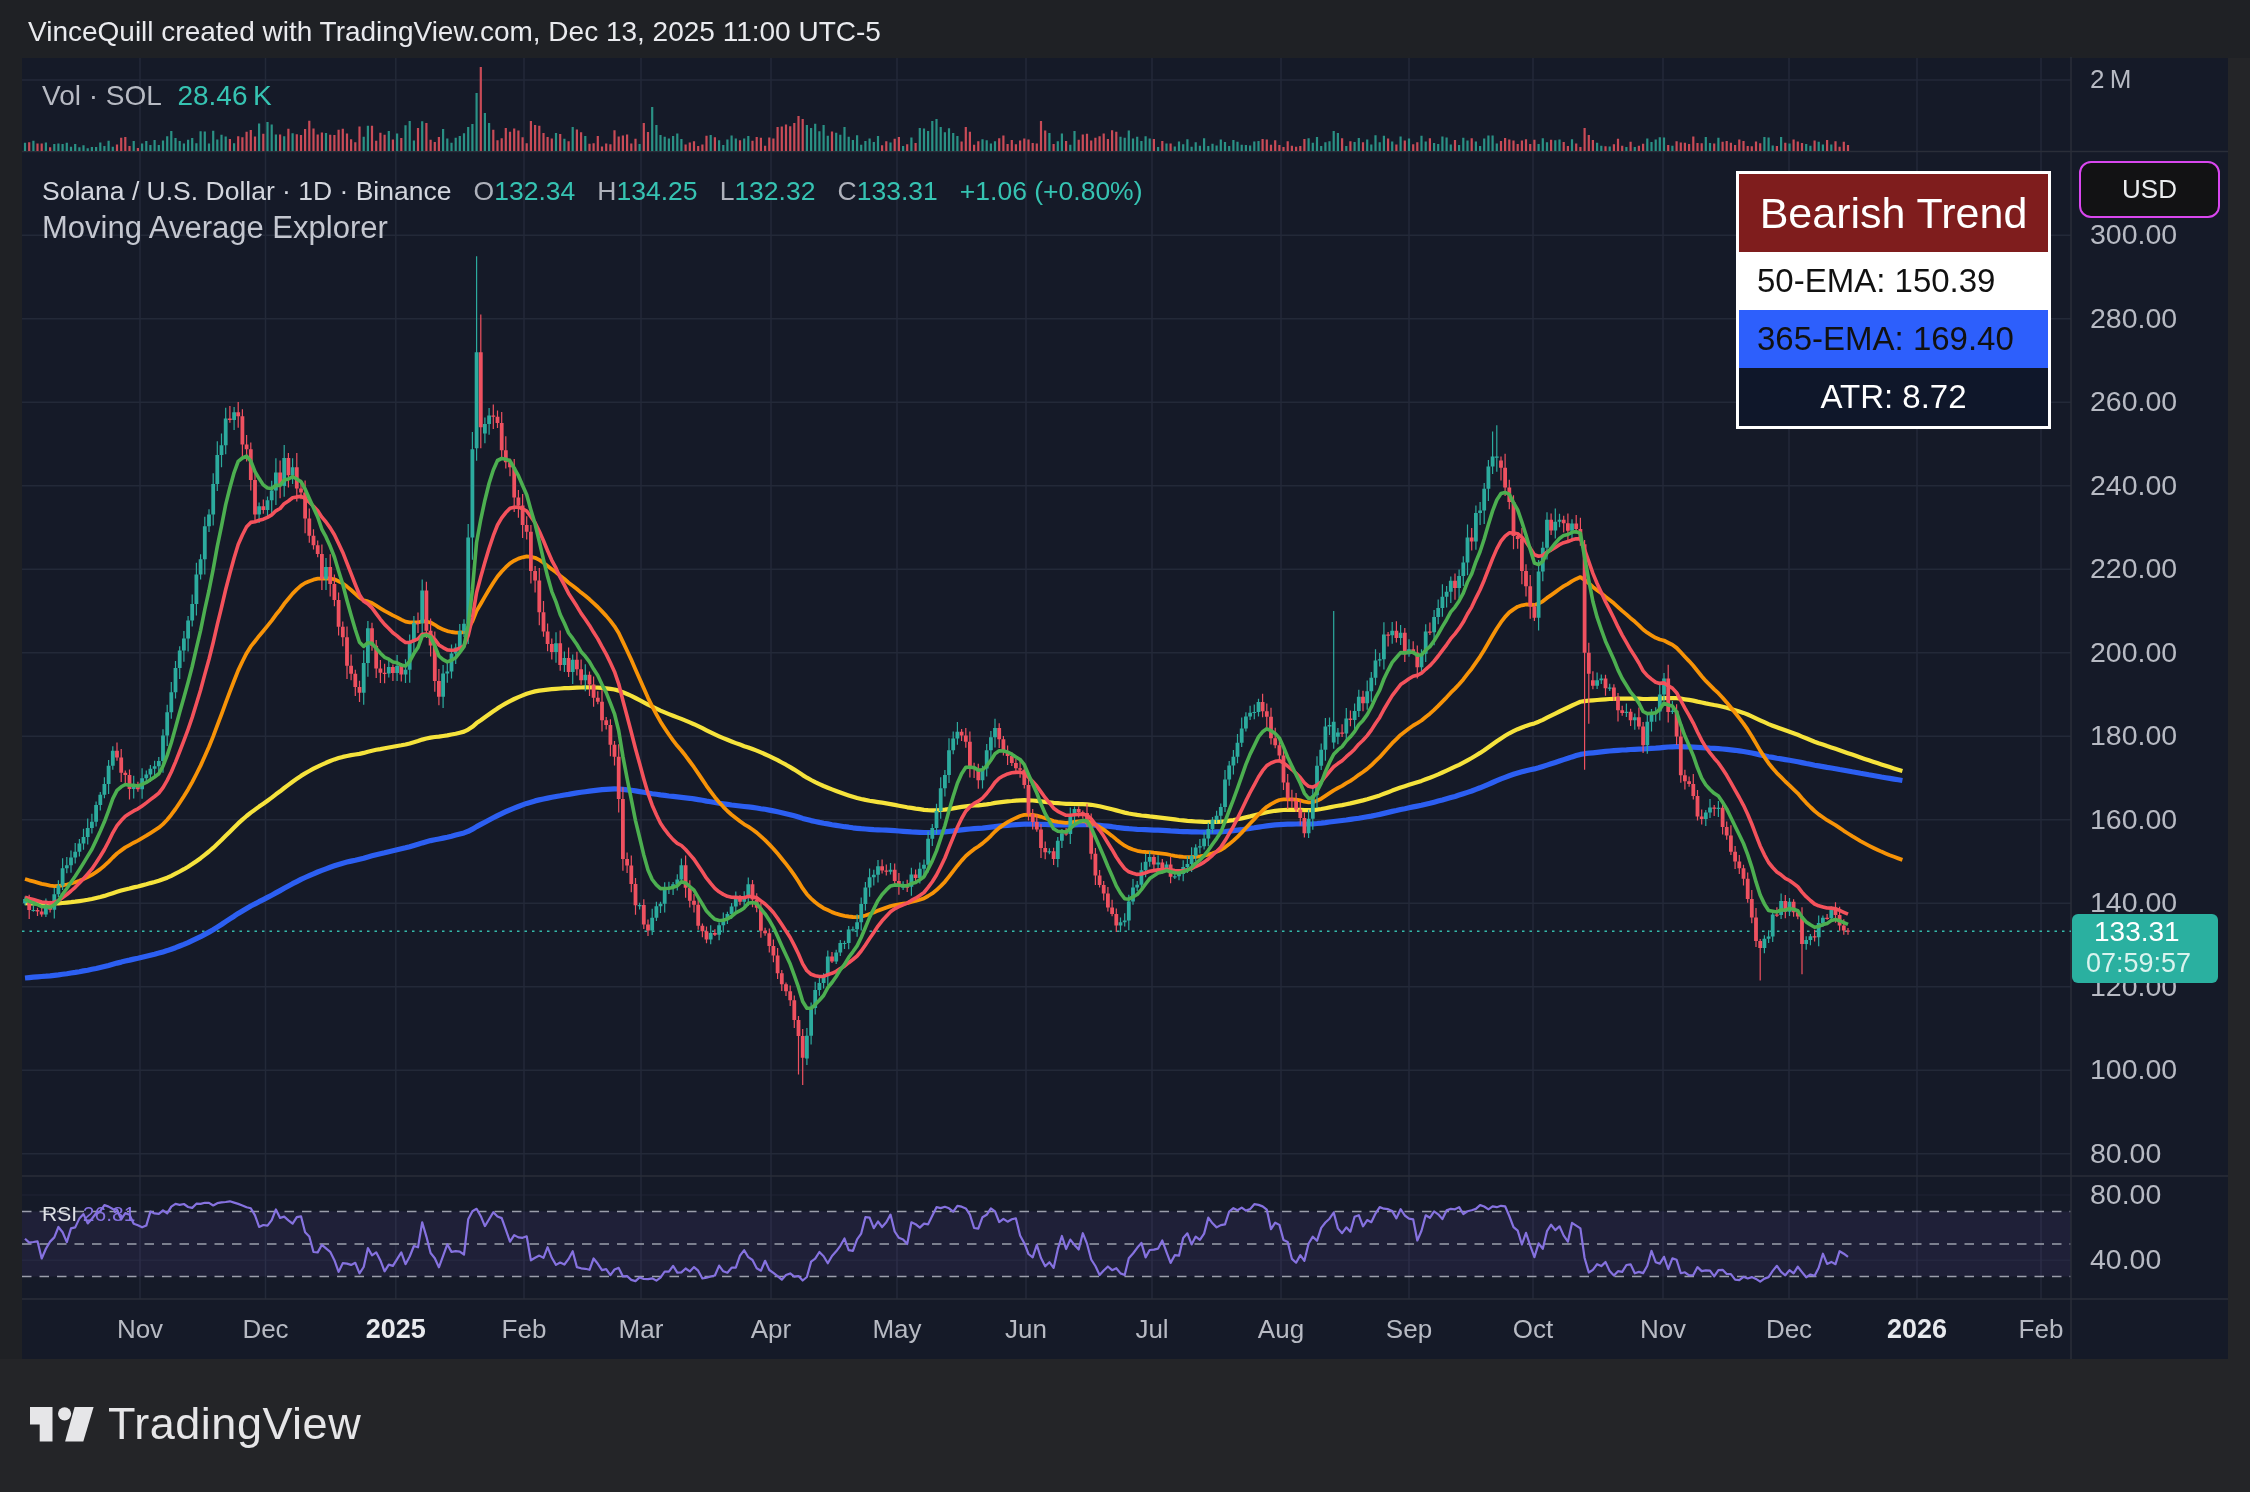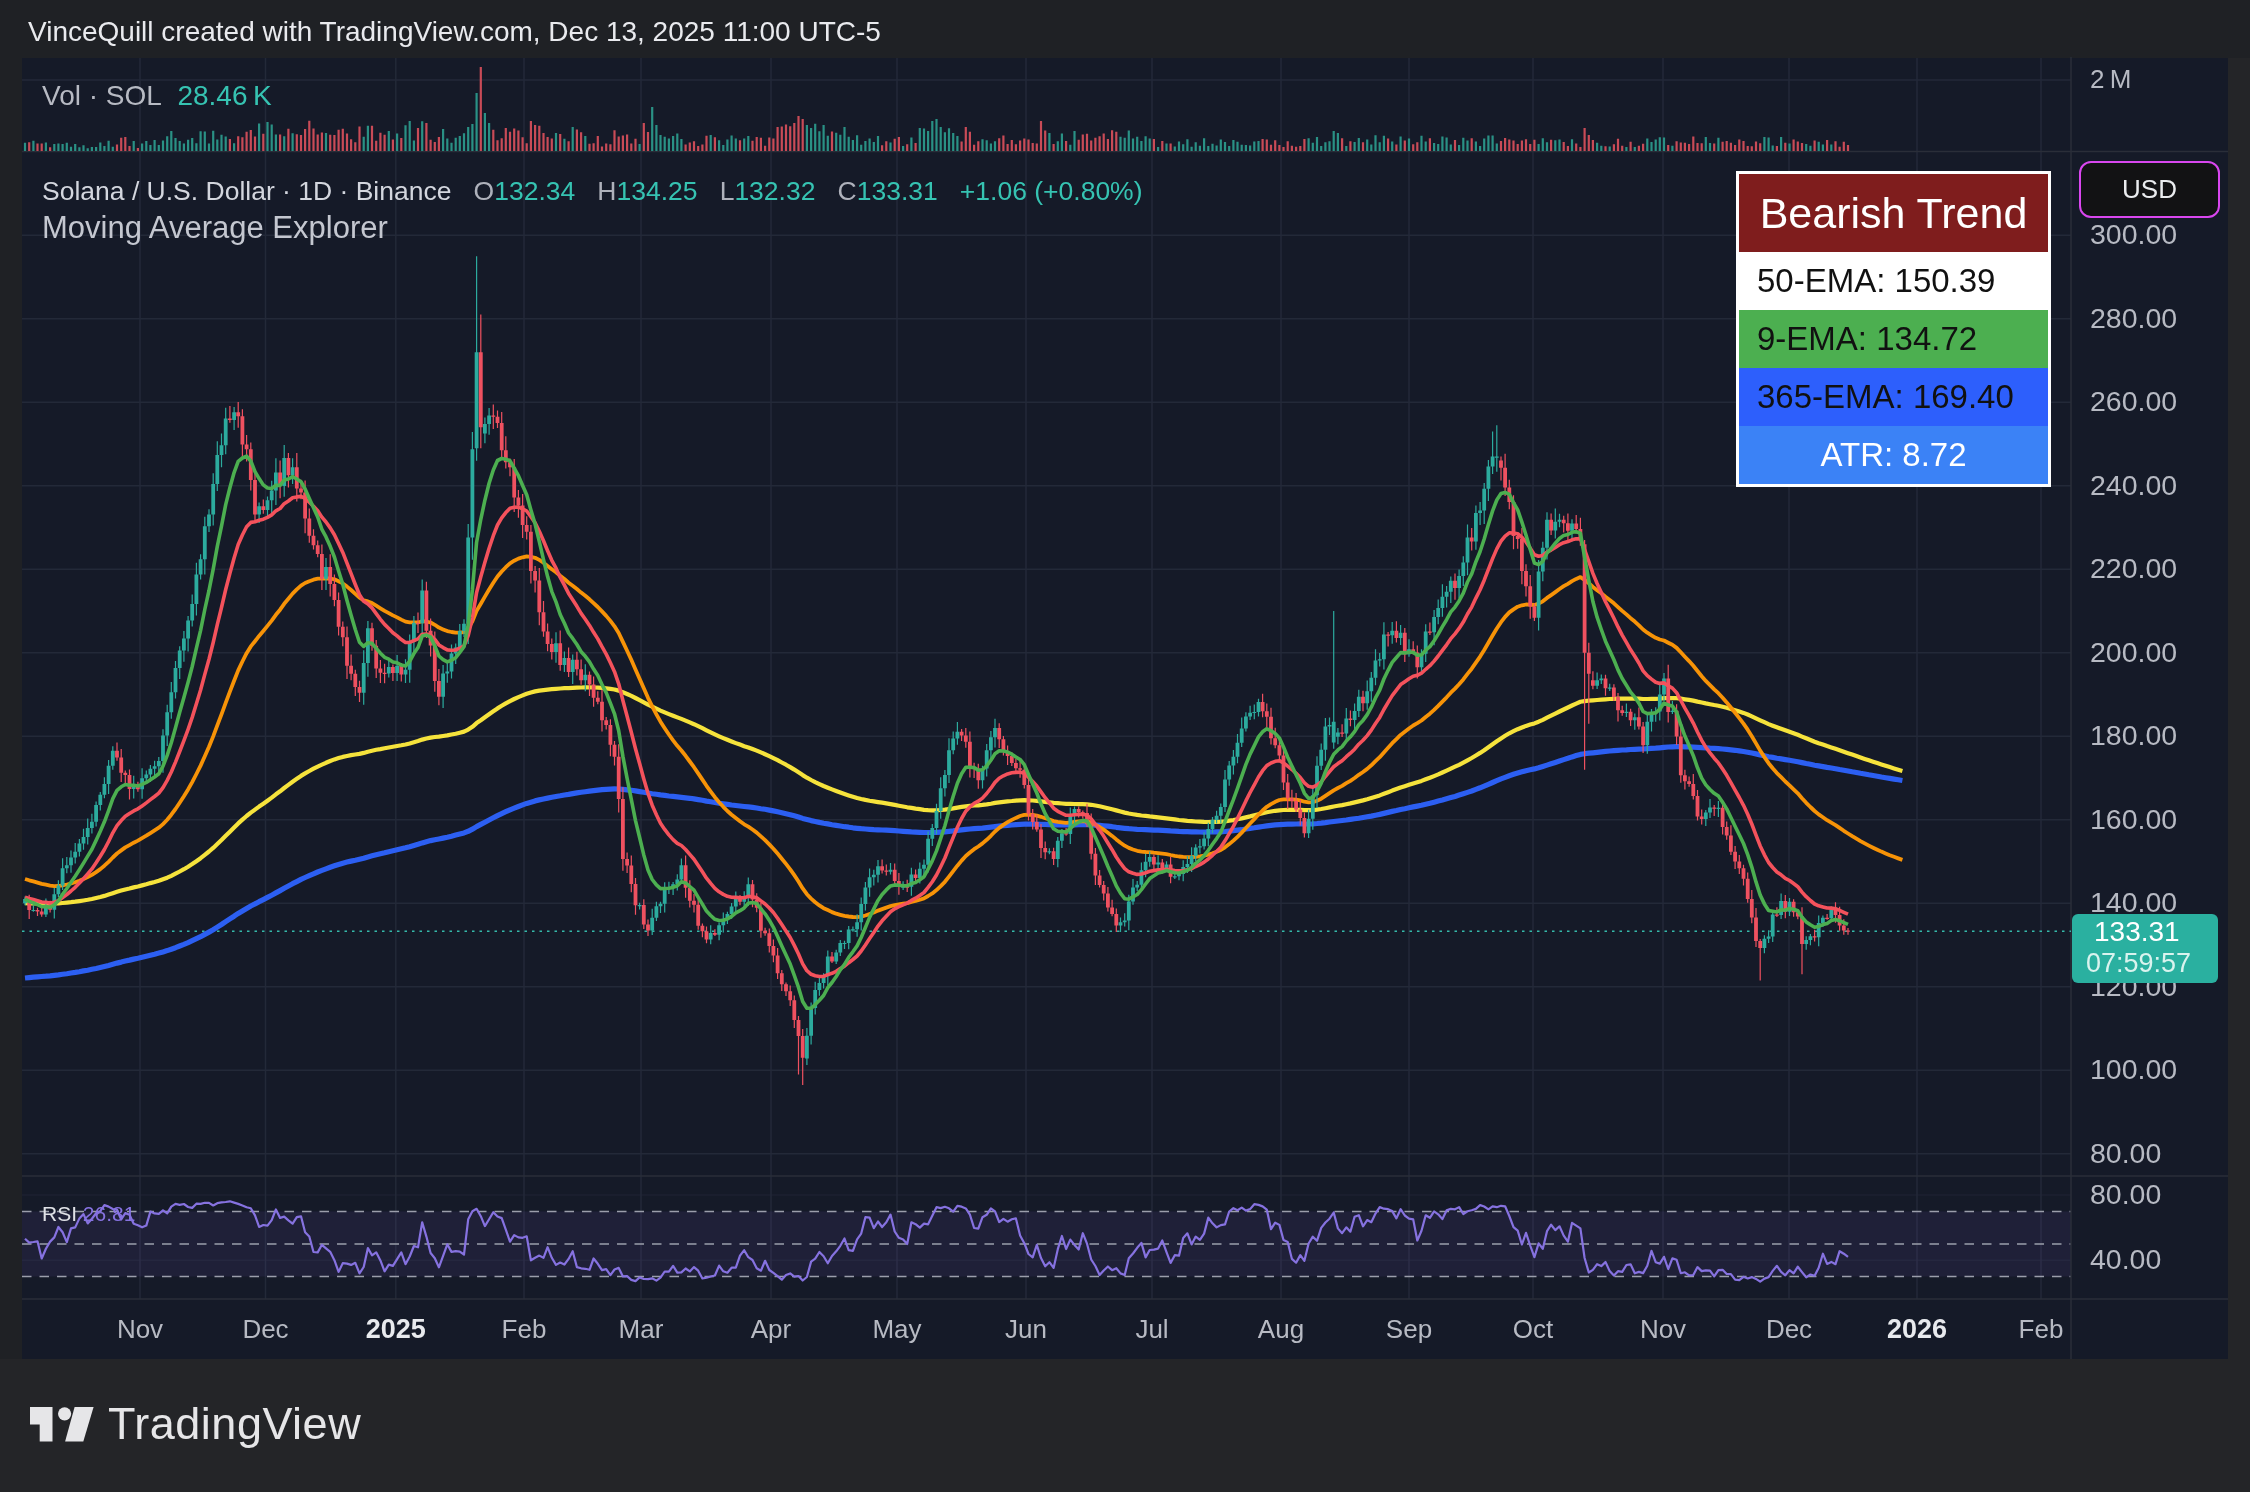--- a/index.html
+++ b/index.html
@@ -73,22 +73,21 @@
 <text x="2094" y="941" class="pl">133.31</text>
 <text x="2086" y="972" class="pl2">07:59:57</text>
 </svg>
 <div style="position:absolute;left:42px;top:80px;font-size:28px;color:#b7bac3">Vol · SOL&nbsp;&nbsp;<span style="color:#36c3b2">28.46 K</span></div>
 <div style="position:absolute;left:42px;top:176px;font-size:26.5px;color:#d3d6de;white-space:nowrap">Solana / U.S. Dollar · 1D · Binance&nbsp;&nbsp;&nbsp;<span style="color:#aeb1bb">O</span><span style="color:#36c3b2">132.34</span>&nbsp;&nbsp;&nbsp;<span style="color:#aeb1bb">H</span><span style="color:#36c3b2">134.25</span>&nbsp;&nbsp;&nbsp;<span style="color:#aeb1bb">L</span><span style="color:#36c3b2">132.32</span>&nbsp;&nbsp;&nbsp;<span style="color:#aeb1bb">C</span><span style="color:#36c3b2">133.31</span>&nbsp;&nbsp;&nbsp;<span style="color:#36c3b2">+1.06 (+0.80%)</span></div>
 <div style="position:absolute;left:42px;top:210px;font-size:31px;color:#c4c7d0">Moving Average Explorer</div>
 <div style="position:absolute;left:42px;top:1202px;font-size:21px;color:#dfe1e6">RSI <span style="color:#8672e0">26.81</span></div>
 <div style="position:absolute;left:1736px;top:171px;width:315px;border:3.5px solid #ffffff;background:#000;box-sizing:border-box">
     <div style="background:#7f1d1d;color:#ffffff;font-size:43px;height:78px;display:flex;align-items:center;justify-content:center;padding:0;white-space:nowrap">Bearish Trend</div>
     <div style="background:#ffffff;color:#111111;font-size:33px;height:58px;display:flex;align-items:center;justify-content:flex-start;padding:0 18px 0 18px;white-space:nowrap">50-EMA: 150.39</div>
-    <div style="background:#4caf50;color:#111111;font-size:33px;height:58px;display:flex;align-items:center;justify-content:flex-start;padding:0 0 0 18px;white-space:nowrap">9-EMA: 134.72</div>
     <div style="background:#2d5ffc;color:#111111;font-size:33px;height:58px;display:flex;align-items:center;justify-content:flex-start;padding:0 0 0 18px;white-space:nowrap">365-EMA: 169.40</div>
-    <div style="background:#3b82f6;color:#ffffff;font-size:33px;height:58px;display:flex;align-items:center;justify-content:center;padding:0;white-space:nowrap">ATR: 8.72</div>
+    <div style="background:#0f172a;color:#ffffff;font-size:33px;height:58px;display:flex;align-items:center;justify-content:center;padding:0;white-space:nowrap">ATR: 8.72</div>
   </div>
 <div style="position:absolute;left:2079px;top:161px;width:141px;height:57px;background:#121214;border:2px solid #d946ef;border-radius:12px;color:#eaecef;font-size:26px;display:flex;align-items:center;justify-content:center">USD</div>
 <svg width="80" height="60" viewBox="0 0 80 60" style="position:absolute;left:30px;top:1404px">
 <path d="M0 3h22.5v34.5H9.7V20.5H0z" fill="#e6e6e8" transform="translate(0,0)"></path>
 <circle cx="34.6" cy="9.8" r="6.6" fill="#e6e6e8"></circle>
 <path d="M44.6 3h19L53.3 37.5H35.1z" fill="#e6e6e8"></path>
 </svg>
 <div style="position:absolute;left:108px;top:1398px;font-size:45px;font-weight:normal;color:#e6e6e8;letter-spacing:0.5px">TradingView</div>
 </body></html>

